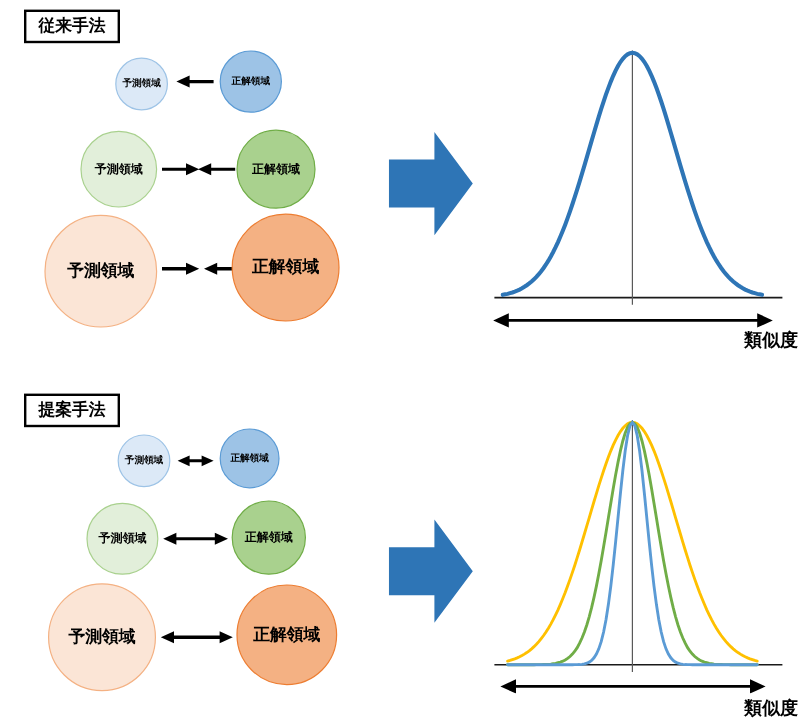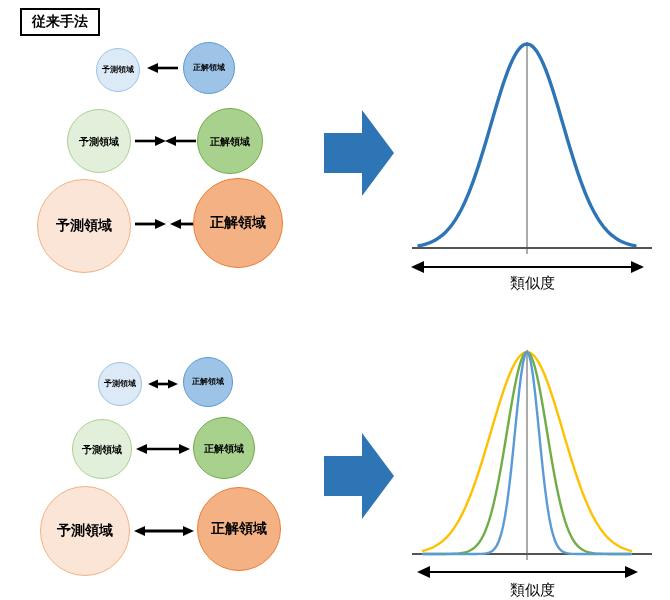--- a/index.html
+++ b/index.html
@@ -21,21 +21,21 @@
   .c-blue-l  { background:#dce9f7; border:1.5px solid #9dc3e6; }
   .c-blue    { background:#9dc3e6; border:1.5px solid #5b9bd5; }
   .c-green-l { background:#e2efda; border:1.5px solid #a9d18e; }
   .c-green   { background:#a9d18e; border:1.5px solid #70ad47; }
   .c-orange-l{ background:#fbe5d6; border:1.5px solid #f4b183; }
   .c-orange  { background:#f4b183; border:1.5px solid #ed7d31; }
   .pair-arrow { position:absolute; }
   .big-arrow { position:absolute; }
   .chart { position:absolute; }
   .axis-label {
-    position:absolute; text-align:center; font-weight:normal;
+    position:absolute; text-align:right; font-weight:bold;
     font-size:15px; color:#000;
   }
 </style>
 </head>
 <body>
 
 <div class="canvas">
 
   <div class="method-box" style="left:20px;top:8px">従来手法</div>
 
@@ -77,20 +77,21 @@
     <line x1="127" y1="20" x2="127" y2="232" stroke="#595959" stroke-width="1"></line>
     <g>
       <line x1="22" y1="245" x2="233" y2="245" stroke="#000" stroke-width="2.2"></line>
       <polygon points="11,245 24,239 24,251" fill="#000"></polygon>
       <polygon points="244,245 231,239 231,251" fill="#000"></polygon>
     </g>
   <path d="M19.0,223.7 L21.0,223.3 L23.0,222.9 L25.0,222.3 L27.0,221.7 L29.0,221.0 L31.0,220.2 L33.0,219.3 L35.0,218.2 L37.0,217.0 L39.0,215.7 L41.0,214.2 L43.0,212.6 L45.0,210.8 L47.0,208.7 L49.0,206.5 L51.0,204.0 L53.0,201.3 L55.0,198.4 L57.0,195.2 L59.0,191.7 L61.0,188.0 L63.0,184.0 L65.0,179.7 L67.0,175.1 L69.0,170.3 L71.0,165.2 L73.0,159.8 L75.0,154.1 L77.0,148.2 L79.0,142.1 L81.0,135.8 L83.0,129.3 L85.0,122.7 L87.0,116.0 L89.0,109.1 L91.0,102.3 L93.0,95.4 L95.0,88.6 L97.0,81.8 L99.0,75.2 L101.0,68.8 L103.0,62.6 L105.0,56.7 L107.0,51.2 L109.0,46.0 L111.0,41.2 L113.0,36.9 L115.0,33.0 L117.0,29.7 L119.0,27.0 L121.0,24.8 L123.0,23.3 L125.0,22.3 L127.0,22.0 L129.0,22.3 L131.0,23.3 L133.0,24.8 L135.0,27.0 L137.0,29.7 L139.0,33.0 L141.0,36.9 L143.0,41.2 L145.0,46.0 L147.0,51.2 L149.0,56.7 L151.0,62.6 L153.0,68.8 L155.0,75.2 L157.0,81.8 L159.0,88.6 L161.0,95.4 L163.0,102.3 L165.0,109.1 L167.0,116.0 L169.0,122.7 L171.0,129.3 L173.0,135.8 L175.0,142.1 L177.0,148.2 L179.0,154.1 L181.0,159.8 L183.0,165.2 L185.0,170.3 L187.0,175.1 L189.0,179.7 L191.0,184.0 L193.0,188.0 L195.0,191.7 L197.0,195.2 L199.0,198.4 L201.0,201.3 L203.0,204.0 L205.0,206.5 L207.0,208.7 L209.0,210.8 L211.0,212.6 L213.0,214.2 L215.0,215.7 L217.0,217.0 L219.0,218.2 L221.0,219.3 L223.0,220.2 L225.0,221.0 L227.0,221.7 L229.0,222.3 L231.0,222.9 L233.0,223.3 L235.0,223.7" fill="none" stroke="#2e75b6" stroke-width="3.4" stroke-linecap="round"></path>
     </svg>
   <div class="axis-label" style="left:400px;top:274px;width:265px">類似度</div>
 
+  <div class="method-box" style="left:20px;top:328px">提案手法</div>
 
   <div class="circle c-blue-l" style="left:98px;top:362px;width:44px;height:44px;font-size:8px">予測領域</div>
   <svg class="pair-arrow" style="left:147px;top:377px" width="32" height="14">
     <line x1="9" y1="7" x2="23" y2="7" stroke="#000" stroke-width="2.6"></line>
     <polygon points="1,7 11,2.5 11,11.5" fill="#000"></polygon>
     <polygon points="31,7 21,2.5 21,11.5" fill="#000"></polygon>
   </svg>
   <div class="circle c-blue" style="left:183px;top:357px;width:50px;height:50px;font-size:8px">正解領域</div>
 
   <div class="circle c-green-l" style="left:72px;top:419px;width:60px;height:60px;font-size:10px">予測領域</div>

